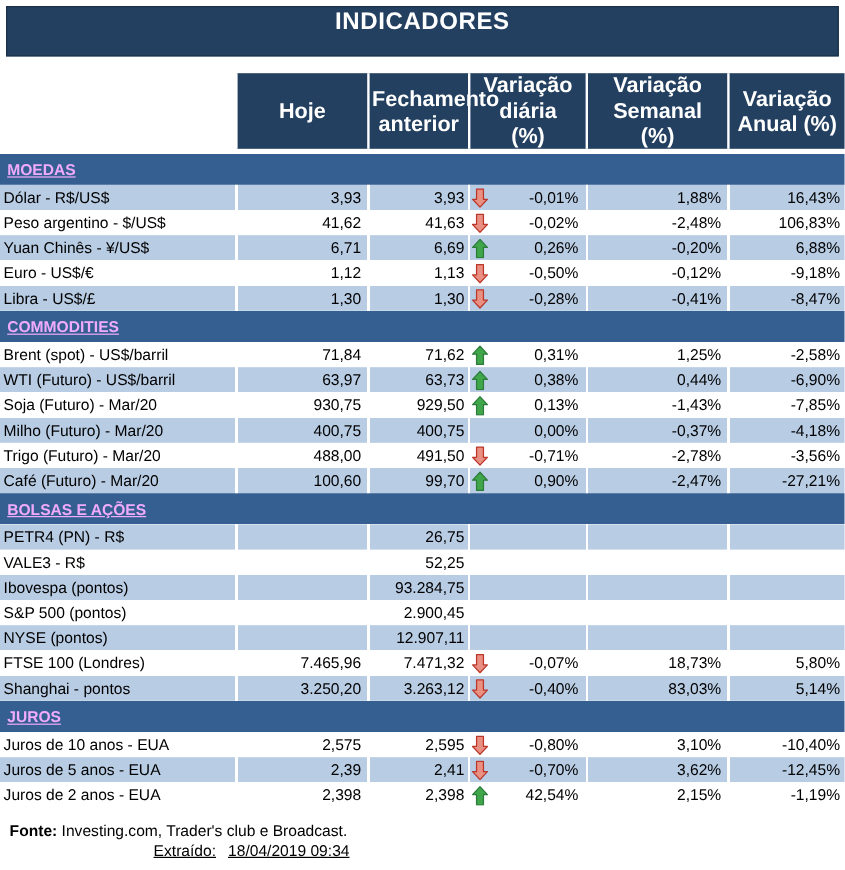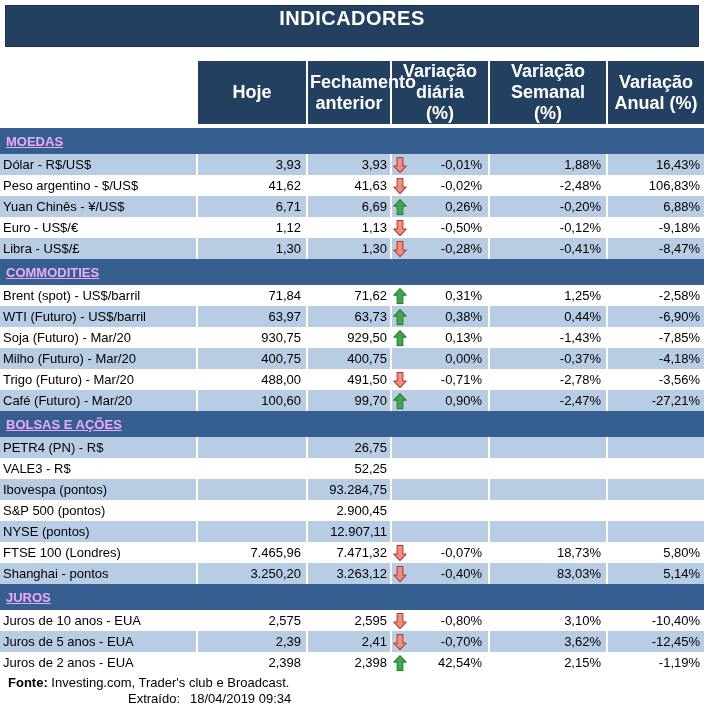--- a/index.html
+++ b/index.html
@@ -80,24 +80,24 @@
   td.fech{padding-right:3px;}
   td.vara{padding-right:4px;}
   td.vard{position:relative;padding-right:6px;}
   td.vard .arrow{
     position:absolute;left:1px;top:50%;
     transform:translateY(-50%);
     width:14px;height:17px;line-height:0;
   }
   td.vard .arrow svg{display:block;}
 
-  .footer{margin-top:2px;font-size:13px;}
+  .footer{margin-top:12px;font-size:13px;}
   .fonte-line{padding-left:8px;line-height:16px;}
   .fonte-line b{font-weight:bold;}
-  .extraido-line{padding-left:128px;line-height:16px;}
+  .extraido-line{padding-left:128px;line-height:16px;text-decoration:underline;}
   .extraido-line .ext-label{margin-right:10px;}
 </style>
 </head>
 <body>
 
 <div class="page">
 
   <div class="title-bar">INDICADORES</div>
 
   <table class="head-table">

